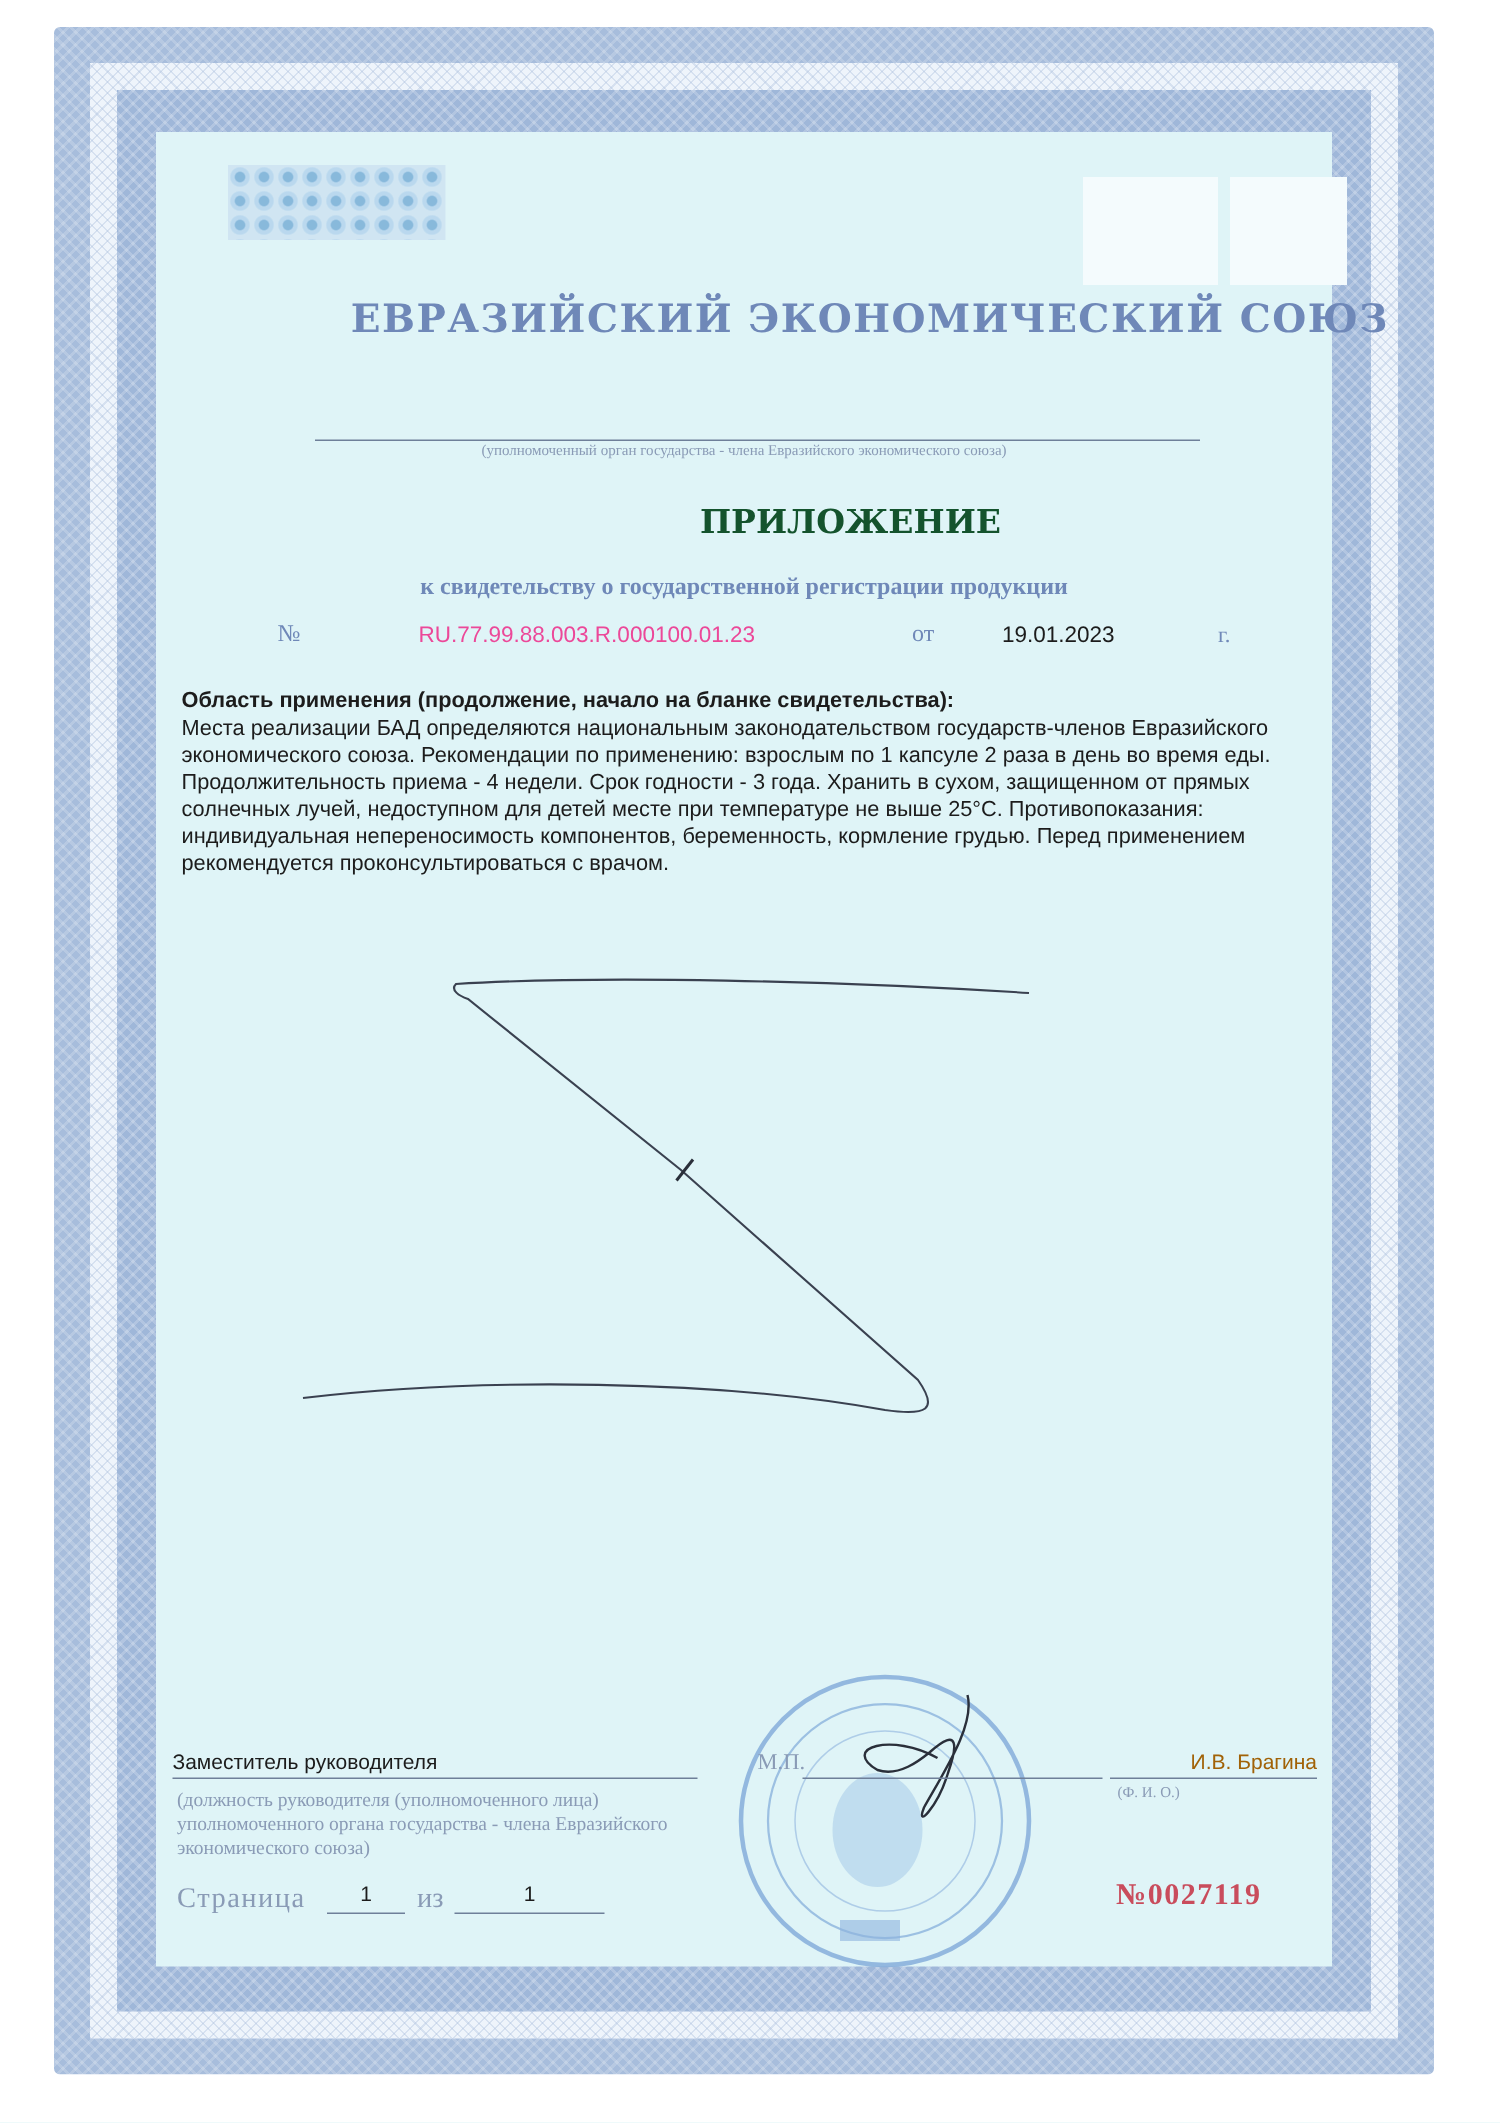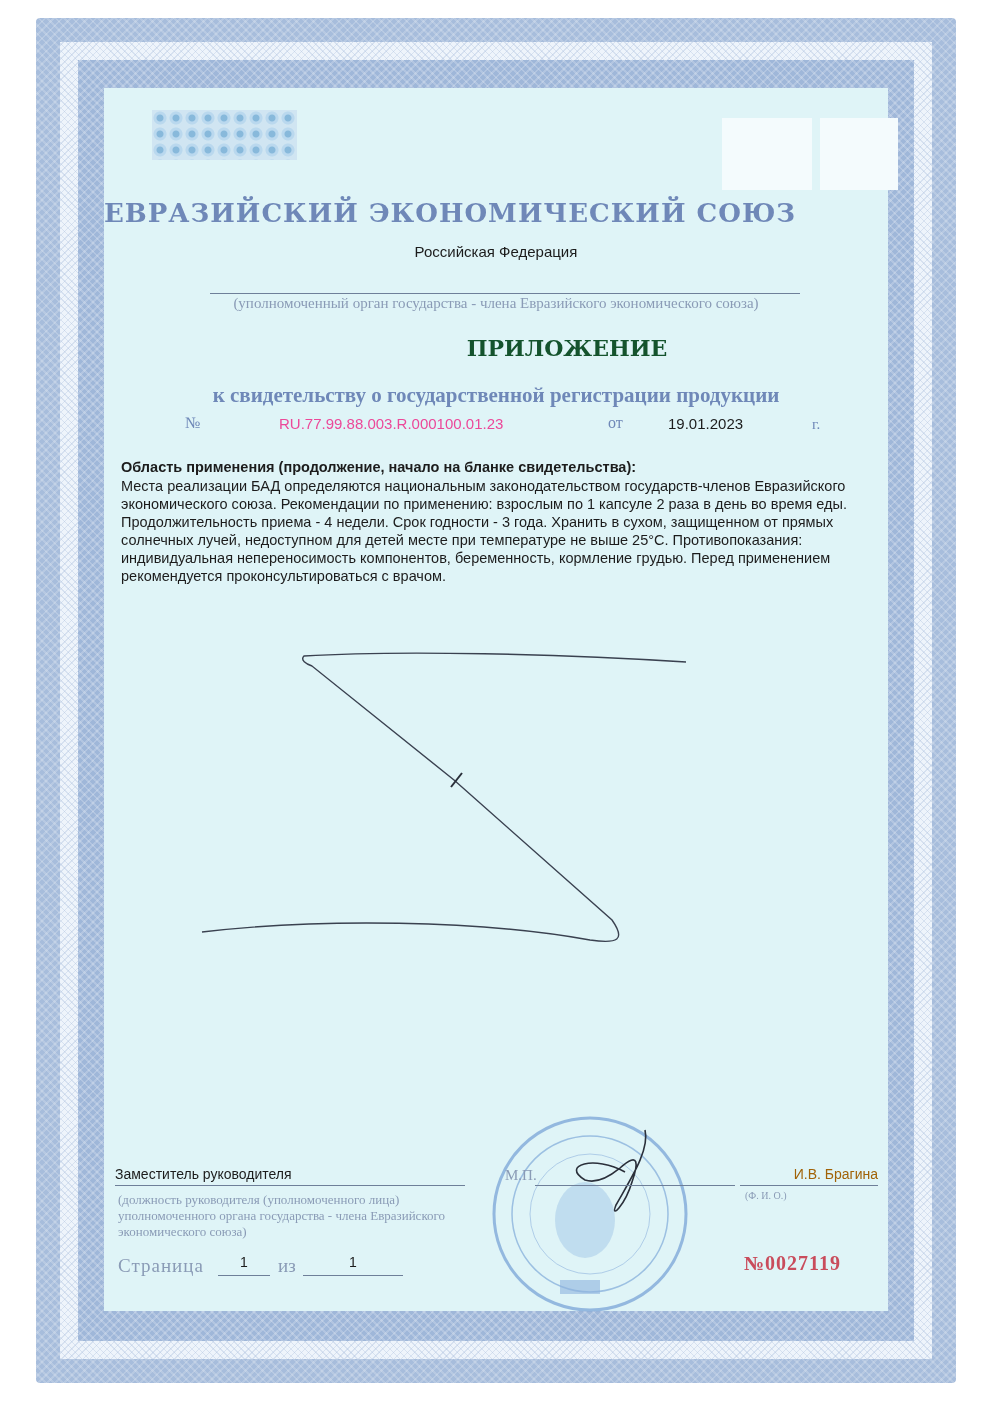--- a/index.html
+++ b/index.html
@@ -37,40 +37,40 @@
     position:absolute; left:152px; top:110px; width:145px; height:50px;
     background:
       radial-gradient(circle at 8px 8px, #7fb3d9 3px, transparent 4px) 0 0/16px 16px,
       radial-gradient(circle at 8px 8px, #b6d6ee 6px, transparent 7px) 0 0/16px 16px,
       #cfe4f2;
     opacity:0.9;
   }
   .white-box { position:absolute; background:#f4fbfd; }
   .abs { position:absolute; }
   .title-eaeu {
-    left:104px; width:784px; top:198px; text-align:left;
-    font-family:"DejaVu Serif", serif; font-weight:bold; font-size:26px; color:#6f88b8; letter-spacing:1px;
+    left:104px; width:784px; top:198px; text-align:right;
+    font-family:"DejaVu Serif", serif; font-weight:bold; font-size:26px; color:#6f88b8; letter-spacing:1px;padding-left:38px;
   }
   .authority {
     left:104px; width:784px; top:243px; text-align:center; font-size:15px; color:#1c1c1c; line-height:18px;
   }
   .authority-line {
     left:210px; width:590px; top:293px; border-top:1px solid #6e7f99;
   }
   .authority-caption {
     left:104px; width:784px; top:295px; text-align:center; font-family:"Liberation Serif", serif;
-    font-size:15px; color:#8a9bb6;
+    font-size:10px; color:#8a9bb6;
   }
   .annex-title {
     left:104px; width:926px; top:335px; text-align:center;
     font-family:"DejaVu Serif", serif; font-weight:bold; font-size:22px; color:#14532d;
   }
   .annex-subtitle {
     left:104px; width:784px; top:383px; text-align:center;
-    font-family:"Liberation Serif", serif; font-weight:bold; font-size:21px; color:#6f88b8;
+    font-family:"Liberation Serif", serif; font-weight:bold; font-size:16px; color:#6f88b8;
   }
   .num-label { left:185px; top:414px; font-family:"Liberation Serif", serif; font-size:16px; color:#6f88b8; }
   .num-value { left:235px; top:415px; font-size:15px; color:#ec4899;margin-left:44px; }
   .from-label { left:608px; top:414px; font-family:"Liberation Serif", serif; font-size:16px; color:#6f88b8; }
   .date-value { left:668px; top:415px; font-size:15px; color:#1c1c1c; }
   .year-label { left:812px; top:416px; font-family:"Liberation Serif", serif; font-size:15px; color:#6f88b8; }
   .scope-head {
     left:121px; top:459px; font-size:14.5px; font-weight:bold; color:#1c1c1c;
   }
   .scope-body {
@@ -105,21 +105,20 @@
 <div class="frame-inner"></div>
 <div class="paper"></div>
 
 <div class="hologram"></div>
 <div class="white-box" style="left:722px;top:118px;width:90px;height:72px;"></div>
 <div class="white-box" style="left:820px;top:118px;width:78px;height:72px;"></div>
 
 <div class="abs title-eaeu">ЕВРАЗИЙСКИЙ ЭКОНОМИЧЕСКИЙ СОЮЗ</div>
 
 <div class="abs authority">
-  <div>Российская Федерация</div>
 </div>
 <div class="abs authority-line"></div>
 <div class="abs authority-caption">(уполномоченный орган государства - члена Евразийского экономического союза)</div>
 
 <div class="abs annex-title">ПРИЛОЖЕНИЕ</div>
 <div class="abs annex-subtitle">к свидетельству о государственной регистрации продукции</div>
 
 <div class="abs num-label">№</div>
 <div class="abs num-value">RU.77.99.88.003.R.000100.01.23</div>
 <div class="abs from-label">от</div>

